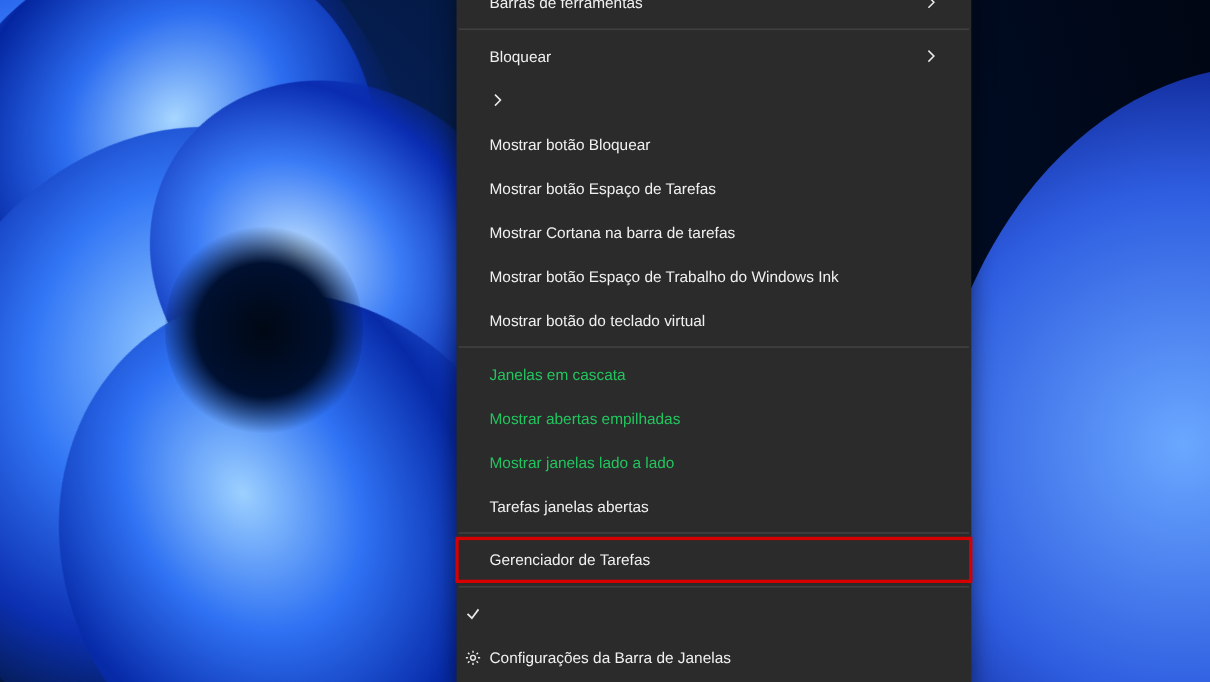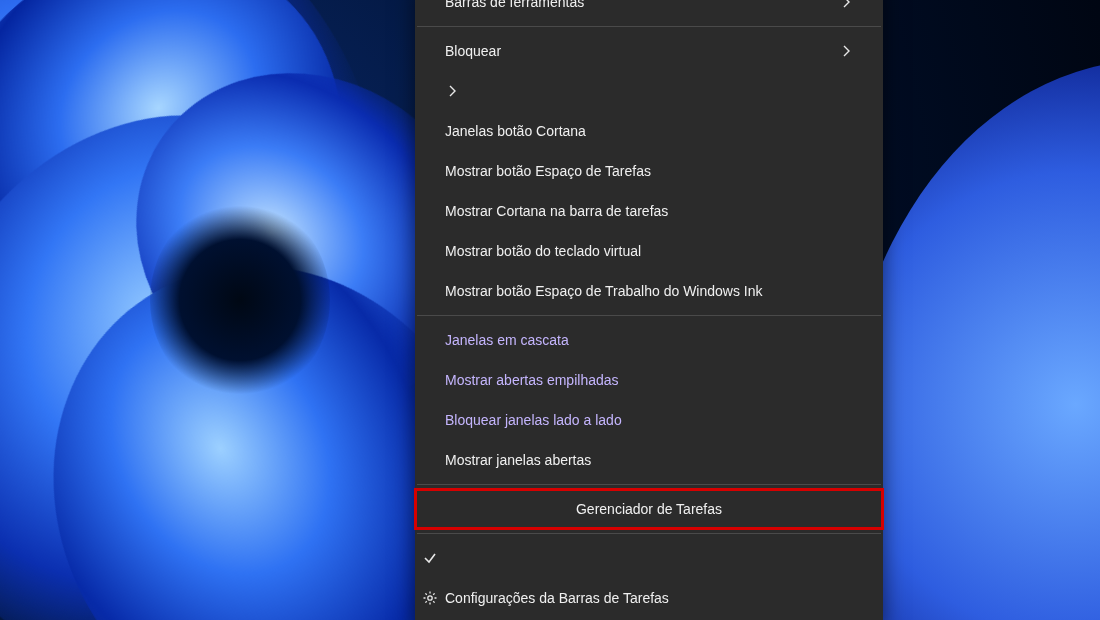--- a/index.html
+++ b/index.html
@@ -64,21 +64,21 @@
     position: relative;
     display: flex;
     align-items: center;
     height: 40px;
     padding-left: 30px;
     padding-right: 30px;
     color: #f0f0f0;
     font-size: 14px;
     cursor: default;
   }
-  .menu-item.disabled { color: #c4b5fd; }
+  .menu-item.disabled { color: #22c55e; }
   .menu-item .label { flex: 1; }
   .menu-sep {
     height: 1px;
     margin: 4px 2px;
     background: #4a4a4a;
   }
 
   .chevron {
     width: 14px;
     height: 14px;
@@ -96,21 +96,20 @@
     display: inline-flex;
     align-items: center;
     justify-content: center;
   }
   .lead-icon svg { stroke: #e8e8e8; fill: none; }
 
   
   .highlight-box {
     outline: 3px solid #d60000;
     outline-offset: -2px;
-    text-align: center;
   }
 </style>
 </head>
 <body>
 
 <div class="desktop">
   <div class="petal p1"></div>
   <div class="petal p4"></div>
   <div class="petal p2"></div>
   <div class="petal p5"></div>
@@ -141,48 +140,48 @@
     </span>
   </div>
   <div class="menu-item">
     <span class="chevron">
       <svg width="10" height="12" viewBox="0 0 10 12">
           <path d="M3 1 L8 6 L3 11" stroke-width="1.4" fill="none"></path>
         </svg>
     </span>
   </div>
   <div class="menu-item">
-    <span class="label">Janelas botão Cortana</span>
+    <span class="label">Mostrar botão Bloquear</span>
   </div>
   <div class="menu-item">
     <span class="label">Mostrar botão Espaço de Tarefas</span>
   </div>
   <div class="menu-item">
     <span class="label">Mostrar Cortana na barra de tarefas</span>
   </div>
   <div class="menu-item">
+    <span class="label">Mostrar botão Espaço de Trabalho do Windows Ink</span>
+  </div>
+  <div class="menu-item">
     <span class="label">Mostrar botão do teclado virtual</span>
-  </div>
-  <div class="menu-item">
-    <span class="label">Mostrar botão Espaço de Trabalho do Windows Ink</span>
   </div>
 
   <div class="menu-sep"></div>
 
   <div class="menu-item disabled">
     <span class="label">Janelas em cascata</span>
   </div>
   <div class="menu-item disabled">
     <span class="label">Mostrar abertas empilhadas</span>
   </div>
   <div class="menu-item disabled">
-    <span class="label">Bloquear janelas lado a lado</span>
-  </div>
-  <div class="menu-item">
-    <span class="label">Mostrar janelas abertas</span>
+    <span class="label">Mostrar janelas lado a lado</span>
+  </div>
+  <div class="menu-item">
+    <span class="label">Tarefas janelas abertas</span>
   </div>
 
   <div class="menu-sep"></div>
 
   <div class="menu-item highlight-box">
     <span class="label">Gerenciador de Tarefas</span>
   </div>
 
   <div class="menu-sep"></div>
 
@@ -193,16 +192,16 @@
         </svg>
     </span>
   </div>
   <div class="menu-item">
     <span class="lead-icon">
       <svg width="16" height="16" viewBox="0 0 16 16">
         <circle cx="8" cy="8" r="2.2" stroke-width="1.3"></circle>
         <path d="M8 1.5v2M8 12.5v2M1.5 8h2M12.5 8h2M3.4 3.4l1.4 1.4M11.2 11.2l1.4 1.4M3.4 12.6l1.4-1.4M11.2 4.8l1.4-1.4" stroke-width="1.3"></path>
       </svg>
     </span>
-    <span class="label">Configurações da Barras de Tarefas</span>
+    <span class="label">Configurações da Barra de Janelas</span>
   </div>
 
 </div>
 
 </body></html>

